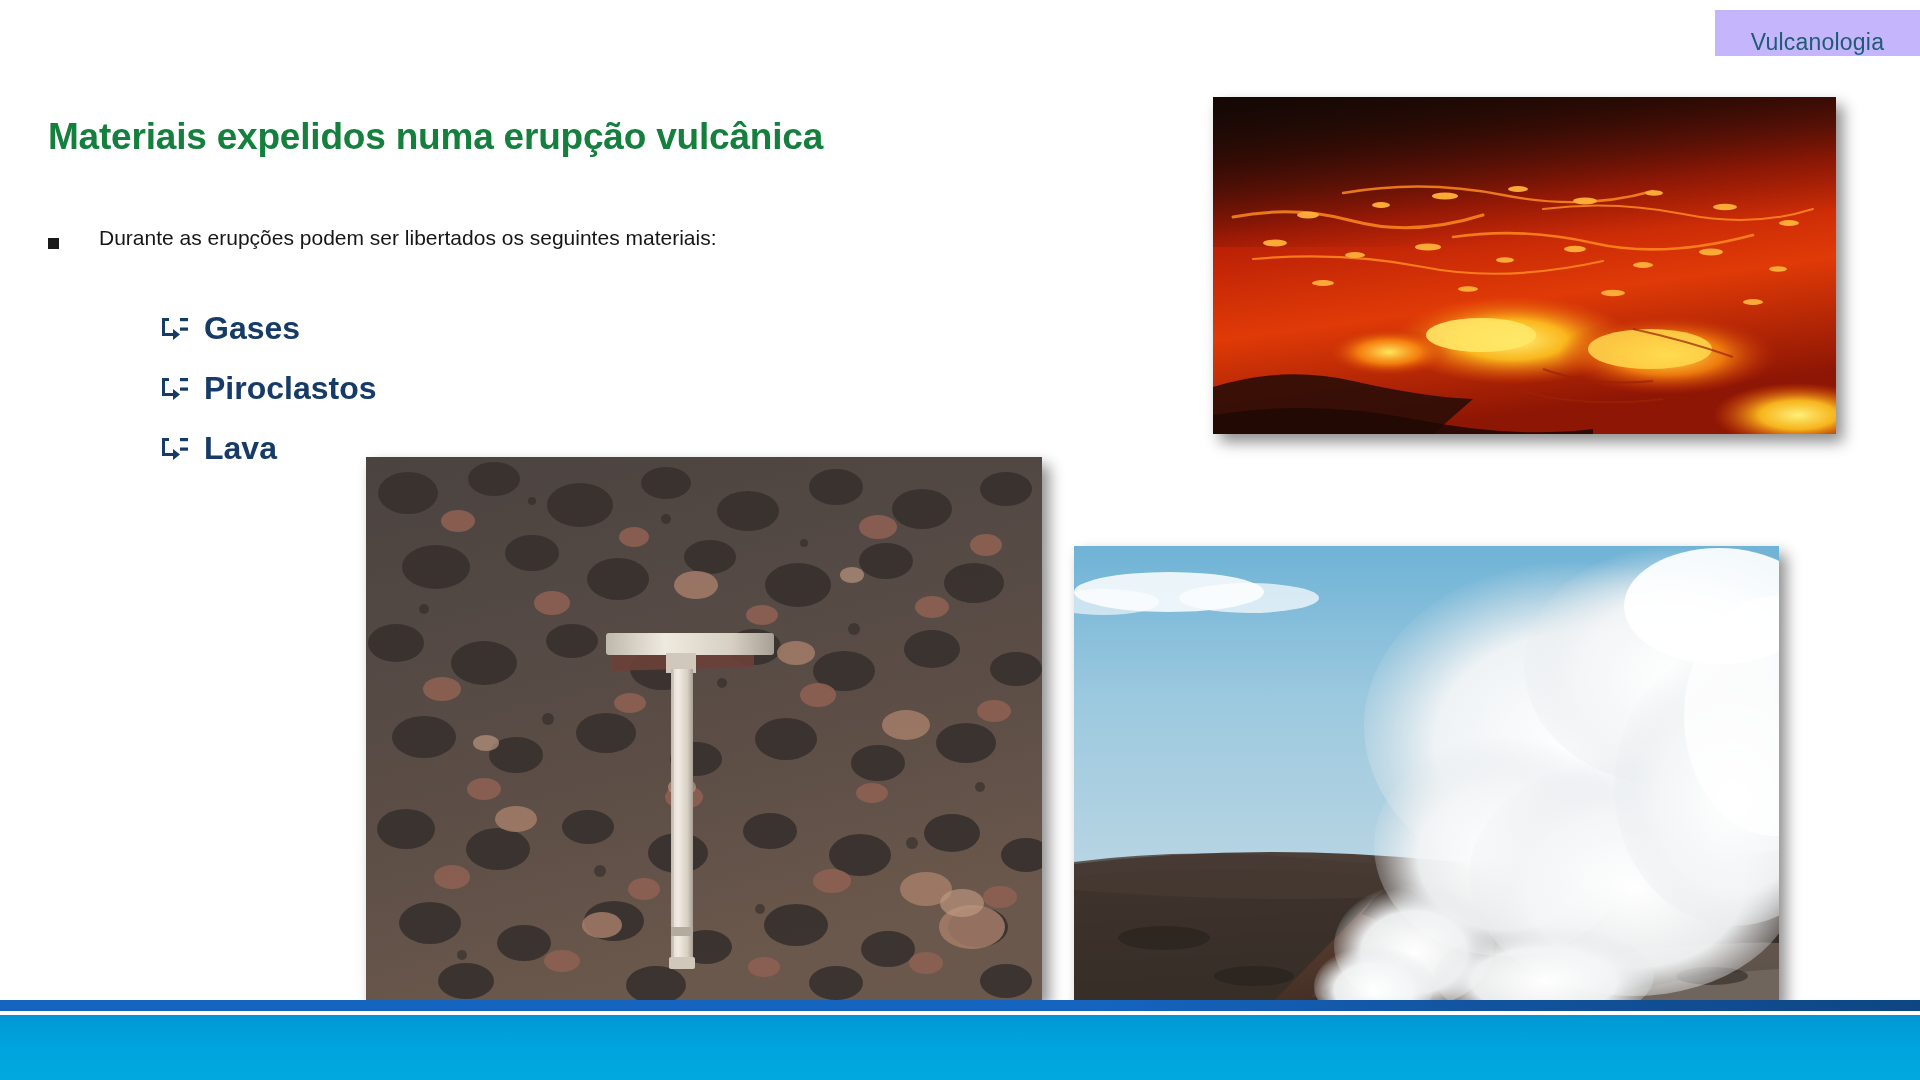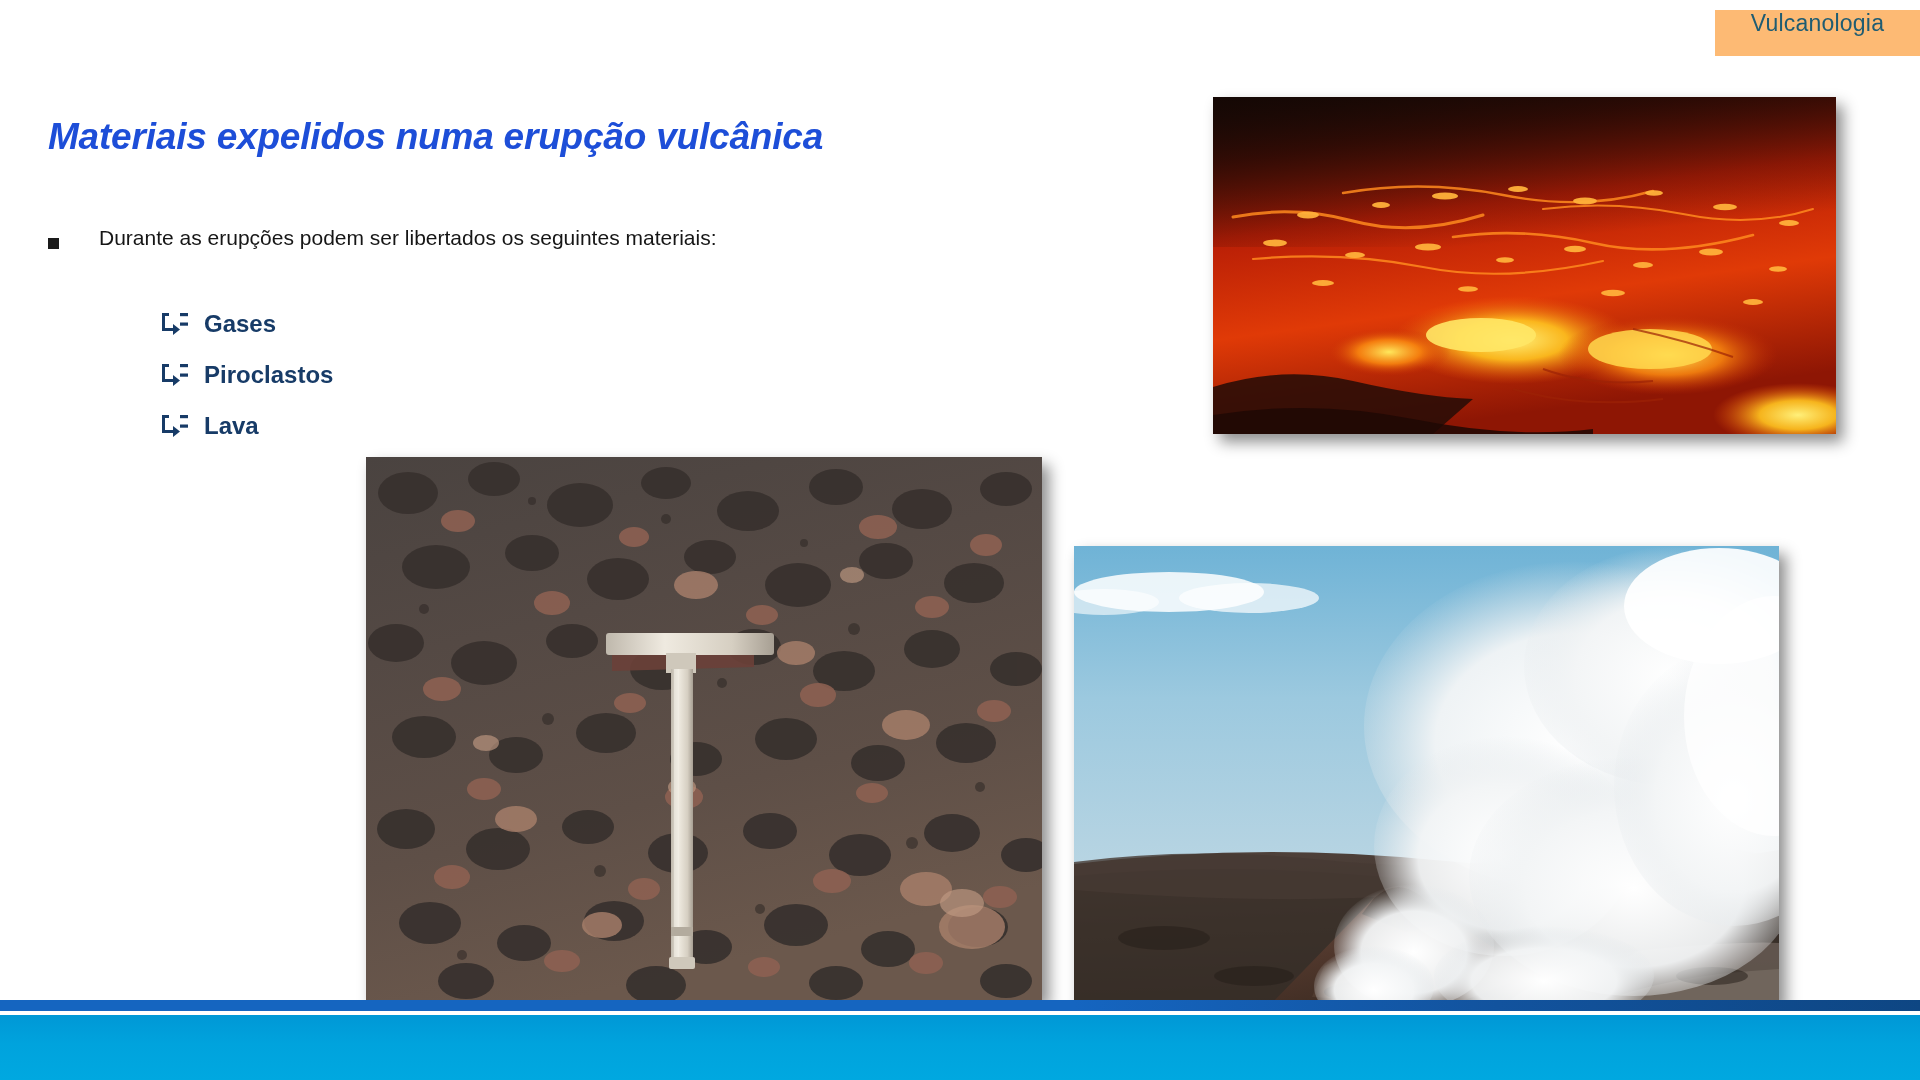--- a/index.html
+++ b/index.html
@@ -8,39 +8,38 @@
     background:#ffffff;
     font-family:"Liberation Sans", sans-serif;
     position:relative;
   }
 
   
   .header-badge {
     position:absolute;
     top:10px; left:1715px;
     width:205px; height:46px;
-    background:#fdba74;
-    display:flex; align-items:flex-start; justify-content:center;
+    background:#c4b5fd;
+    display:flex; align-items:flex-end; justify-content:center;
   }
   .header-badge span {
     font-size:23px;
     color:#1F5C72;
     letter-spacing:.2px;
   }
 
   
   .slide-title {
     position:absolute;
     top:116px; left:48px;
     font-size:37px;
     font-weight:bold;
-    color:#1d4ed8;
+    color:#15803d;
     letter-spacing:-.2px;
     white-space:nowrap;
-    font-style:italic;
   }
 
   
   .bullet-row {
     position:absolute;
     top:225px; left:48px;
     display:flex; align-items:flex-start;
     white-space:nowrap;
   }
   .bullet-marker {
@@ -66,21 +65,21 @@
     margin-bottom:23px;
     white-space:nowrap;
   }
   .sub-marker {
     width:30px; height:26px;
     margin-right:14px;
     flex:0 0 auto;
     display:block;
   }
   .sub-label {
-    font-size:24px;
+    font-size:32px;
     font-weight:bold;
     color:#173B67;
   }
 
   
   .photo {
     position:absolute;
     overflow:hidden;
     box-shadow:7px 8px 14px rgba(0,0,0,.45);
     background:#333;

